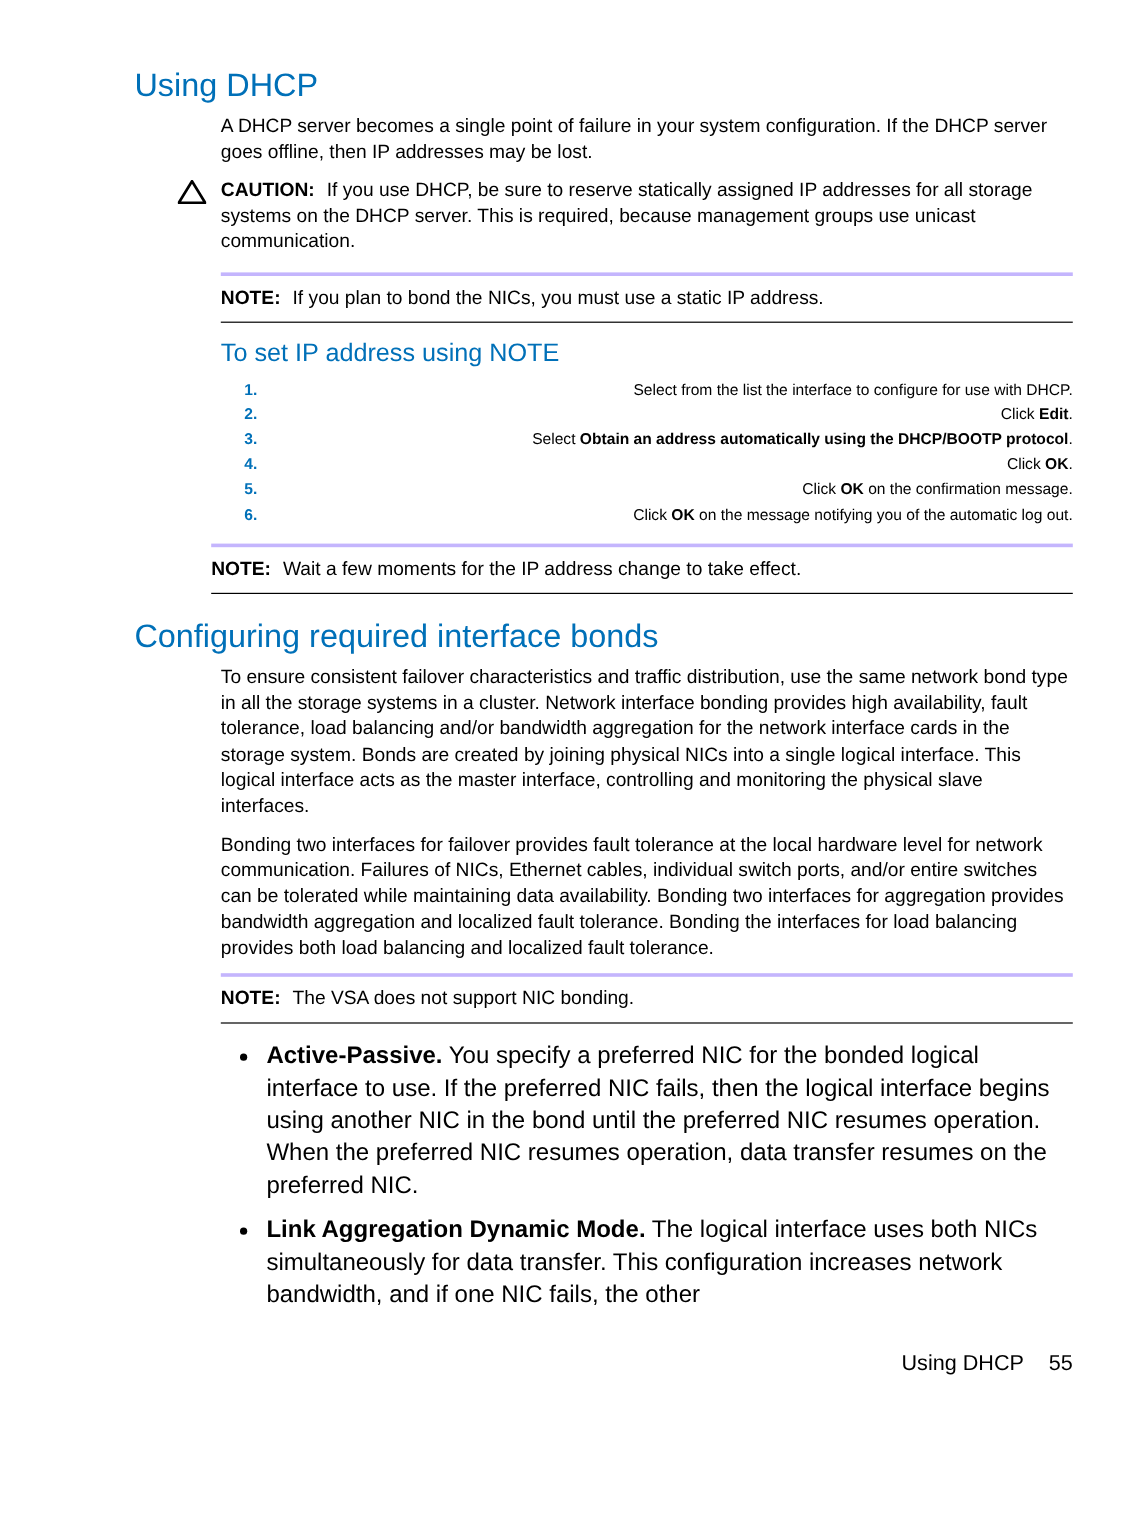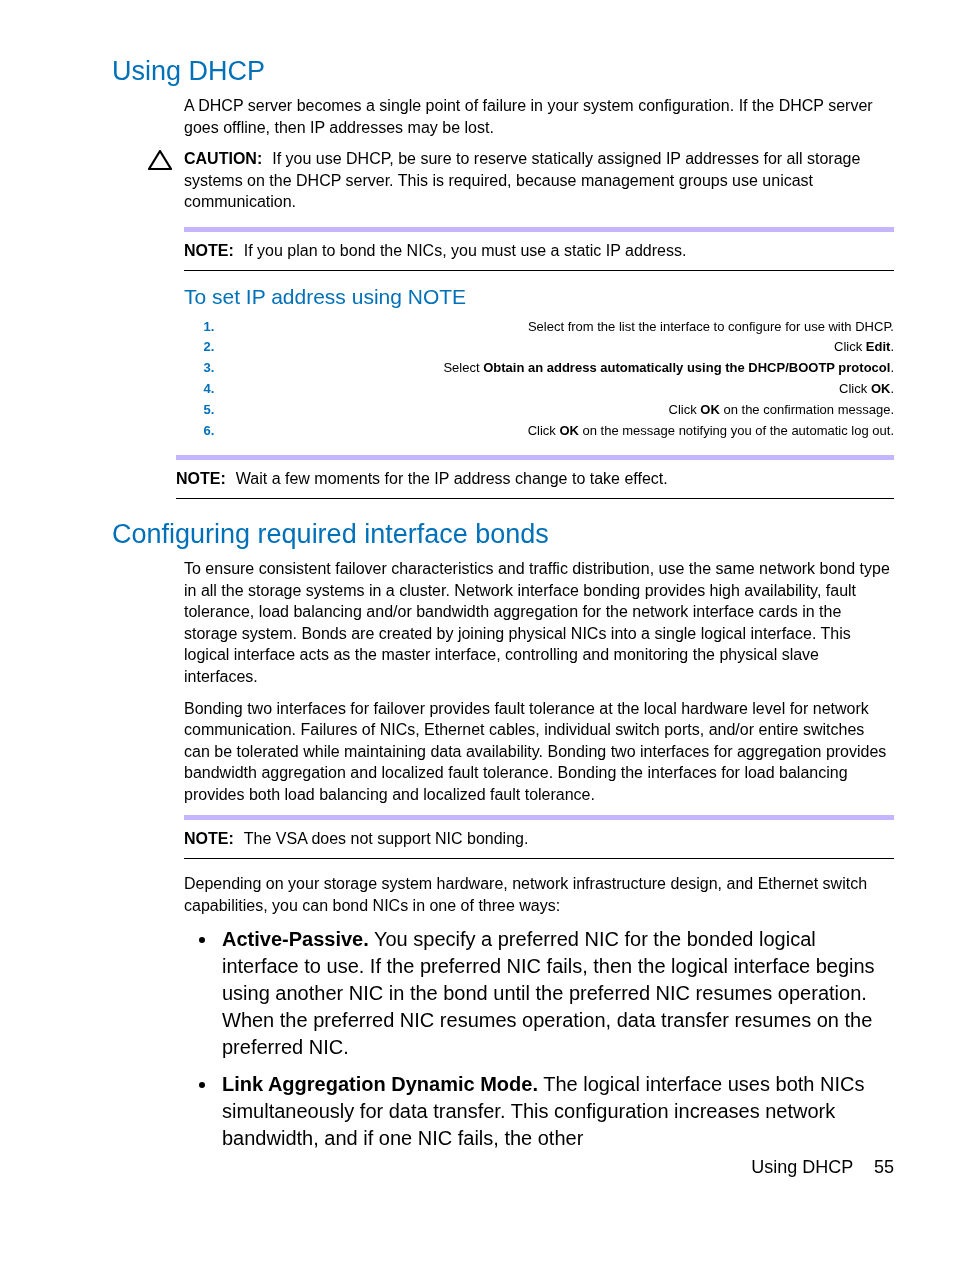--- a/index.html
+++ b/index.html
@@ -44,21 +44,21 @@
   }
   .caution-icon {
     position: absolute;
     left: 0;
     top: 2px;
     width: 24px;
     height: 20px;
   }
   .note-block {
     margin-left: 72px;
-    border-top: 5px solid #c4b5fd;
+    border-top: 3px solid #c4b5fd;
     border-bottom: 1px solid #000;
     padding: 8px 0;
     margin-bottom: 14px;
   }
   .note-block p { margin: 0; }
   .bold { font-weight: bold; }
   .label-run { font-weight: bold; margin-right: 10px; }
   ol.steps {
     margin: 4px 0 14px 72px;
     padding-left: 34px;
@@ -137,23 +137,20 @@
     <p>To ensure consistent failover characteristics and traffic distribution, use the same network bond type in all the storage systems in a cluster. Network interface bonding provides high availability, fault tolerance, load balancing and/or bandwidth aggregation for the network interface cards in the storage system. Bonds are created by joining physical NICs into a single logical interface. This logical interface acts as the master interface, controlling and monitoring the physical slave interfaces.</p>
     <p>Bonding two interfaces for failover provides fault tolerance at the local hardware level for network communication. Failures of NICs, Ethernet cables, individual switch ports, and/or entire switches can be tolerated while maintaining data availability. Bonding two interfaces for aggregation provides bandwidth aggregation and localized fault tolerance. Bonding the interfaces for load balancing provides both load balancing and localized fault tolerance.</p>
   </div>
 
   <div class="note-block">
     <p>
       <span class="label-run">NOTE:</span><span>The VSA does not support NIC bonding.</span>
     </p>
   </div>
 
-  <div class="body-indent">
-    <p>Depending on your storage system hardware, network infrastructure design, and Ethernet switch capabilities, you can bond NICs in one of three ways:</p>
-  </div>
 
   <ul class="bullets">
     <li>
       <span class="bold">Active-Passive.</span><span> You specify a preferred NIC for the bonded logical interface to use. If the preferred NIC fails, then the logical interface begins using another NIC in the bond until the preferred NIC resumes operation. When the preferred NIC resumes operation, data transfer resumes on the preferred NIC.</span>
     </li>
     <li>
       <span class="bold">Link Aggregation Dynamic Mode.</span><span> The logical interface uses both NICs simultaneously for data transfer. This configuration increases network bandwidth, and if one NIC fails, the other</span>
     </li>
   </ul>
 

